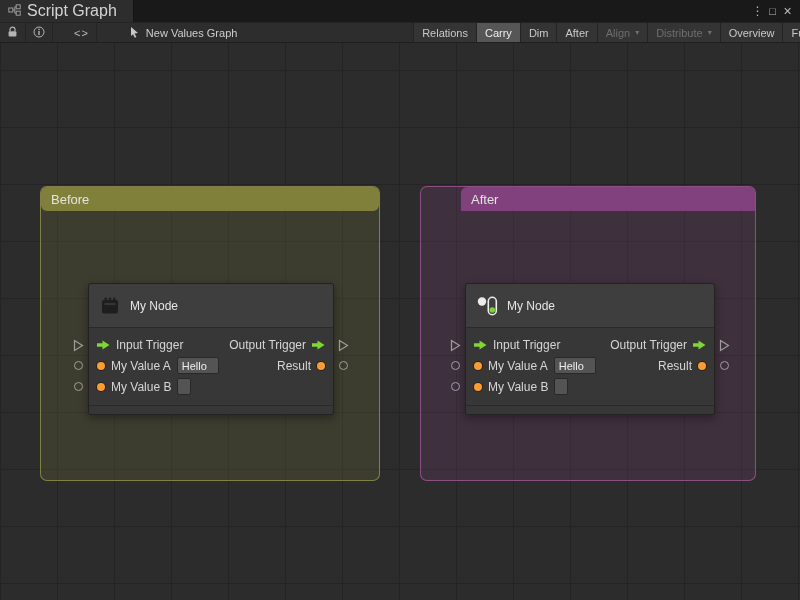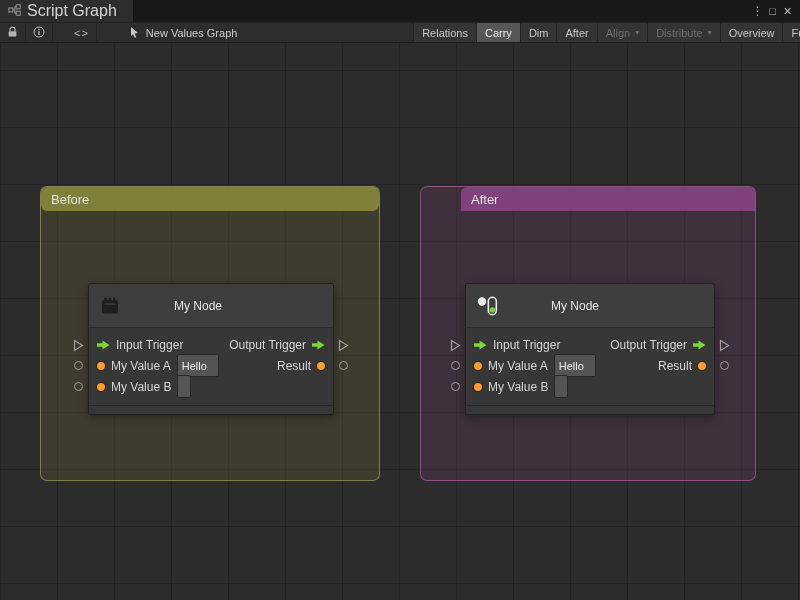--- a/index.html
+++ b/index.html
@@ -103,35 +103,35 @@
     border: 1px solid #222; border-radius: 3px;
     box-shadow: 0 3px 8px rgba(0,0,0,0.35);
   }
   .node.n1 { left: 88px; top: 240px; width: 246px; }
   .node.n2 { left: 465px; top: 240px; width: 250px; }
   .node-header {
     height: 44px; background: #3e3e3e; border-bottom: 1px solid #2a2a2a;
     display: flex; align-items: center; gap: 9px; padding: 0 10px;
     border-radius: 3px 3px 0 0;
   }
-  .node-title { font-size: 12px; color: #e6e6e6; margin-left: 44px; }
+  .node-title { font-size: 12px; color: #e6e6e6; }
   .node-icon { width: 22px; height: 22px; display: flex; align-items: center; justify-content: center; }
   .node-body { padding: 6px 0 8px; }
   .row { height: 21px; display: flex; align-items: center; padding: 0 8px; }
   .pl { display: flex; align-items: center; gap: 6px; }
   .pr { margin-left: auto; display: flex; align-items: center; gap: 6px; }
   .plabel { font-size: 12px; color: #d6d6d6; text-align: center; }
   .dot {
     width: 8px; height: 8px; border-radius: 50%;
     background: #ff9d2c; box-shadow: 0 0 0 1px rgba(0,0,0,0.35);
   }
   .arrow { display: flex; align-items: center; }
   .field {
     background: #545454; border: 1px solid #282828; border-radius: 2px;
-    color: #eee; font-size: 11px; height: 23px; padding: 0 4px;
+    color: #eee; font-size: 11px; height: 17px; padding: 0 4px;
     font-family: "Liberation Sans", sans-serif;
   }
   .field.w42 { width: 42px; }
   .field.w14 { width: 14px; padding: 0 2px; }
   .node-footer {
     border-top: 1px solid #2a2a2a; height: 9px; background: #373737;
     border-radius: 0 0 3px 3px;
   }
 
   

